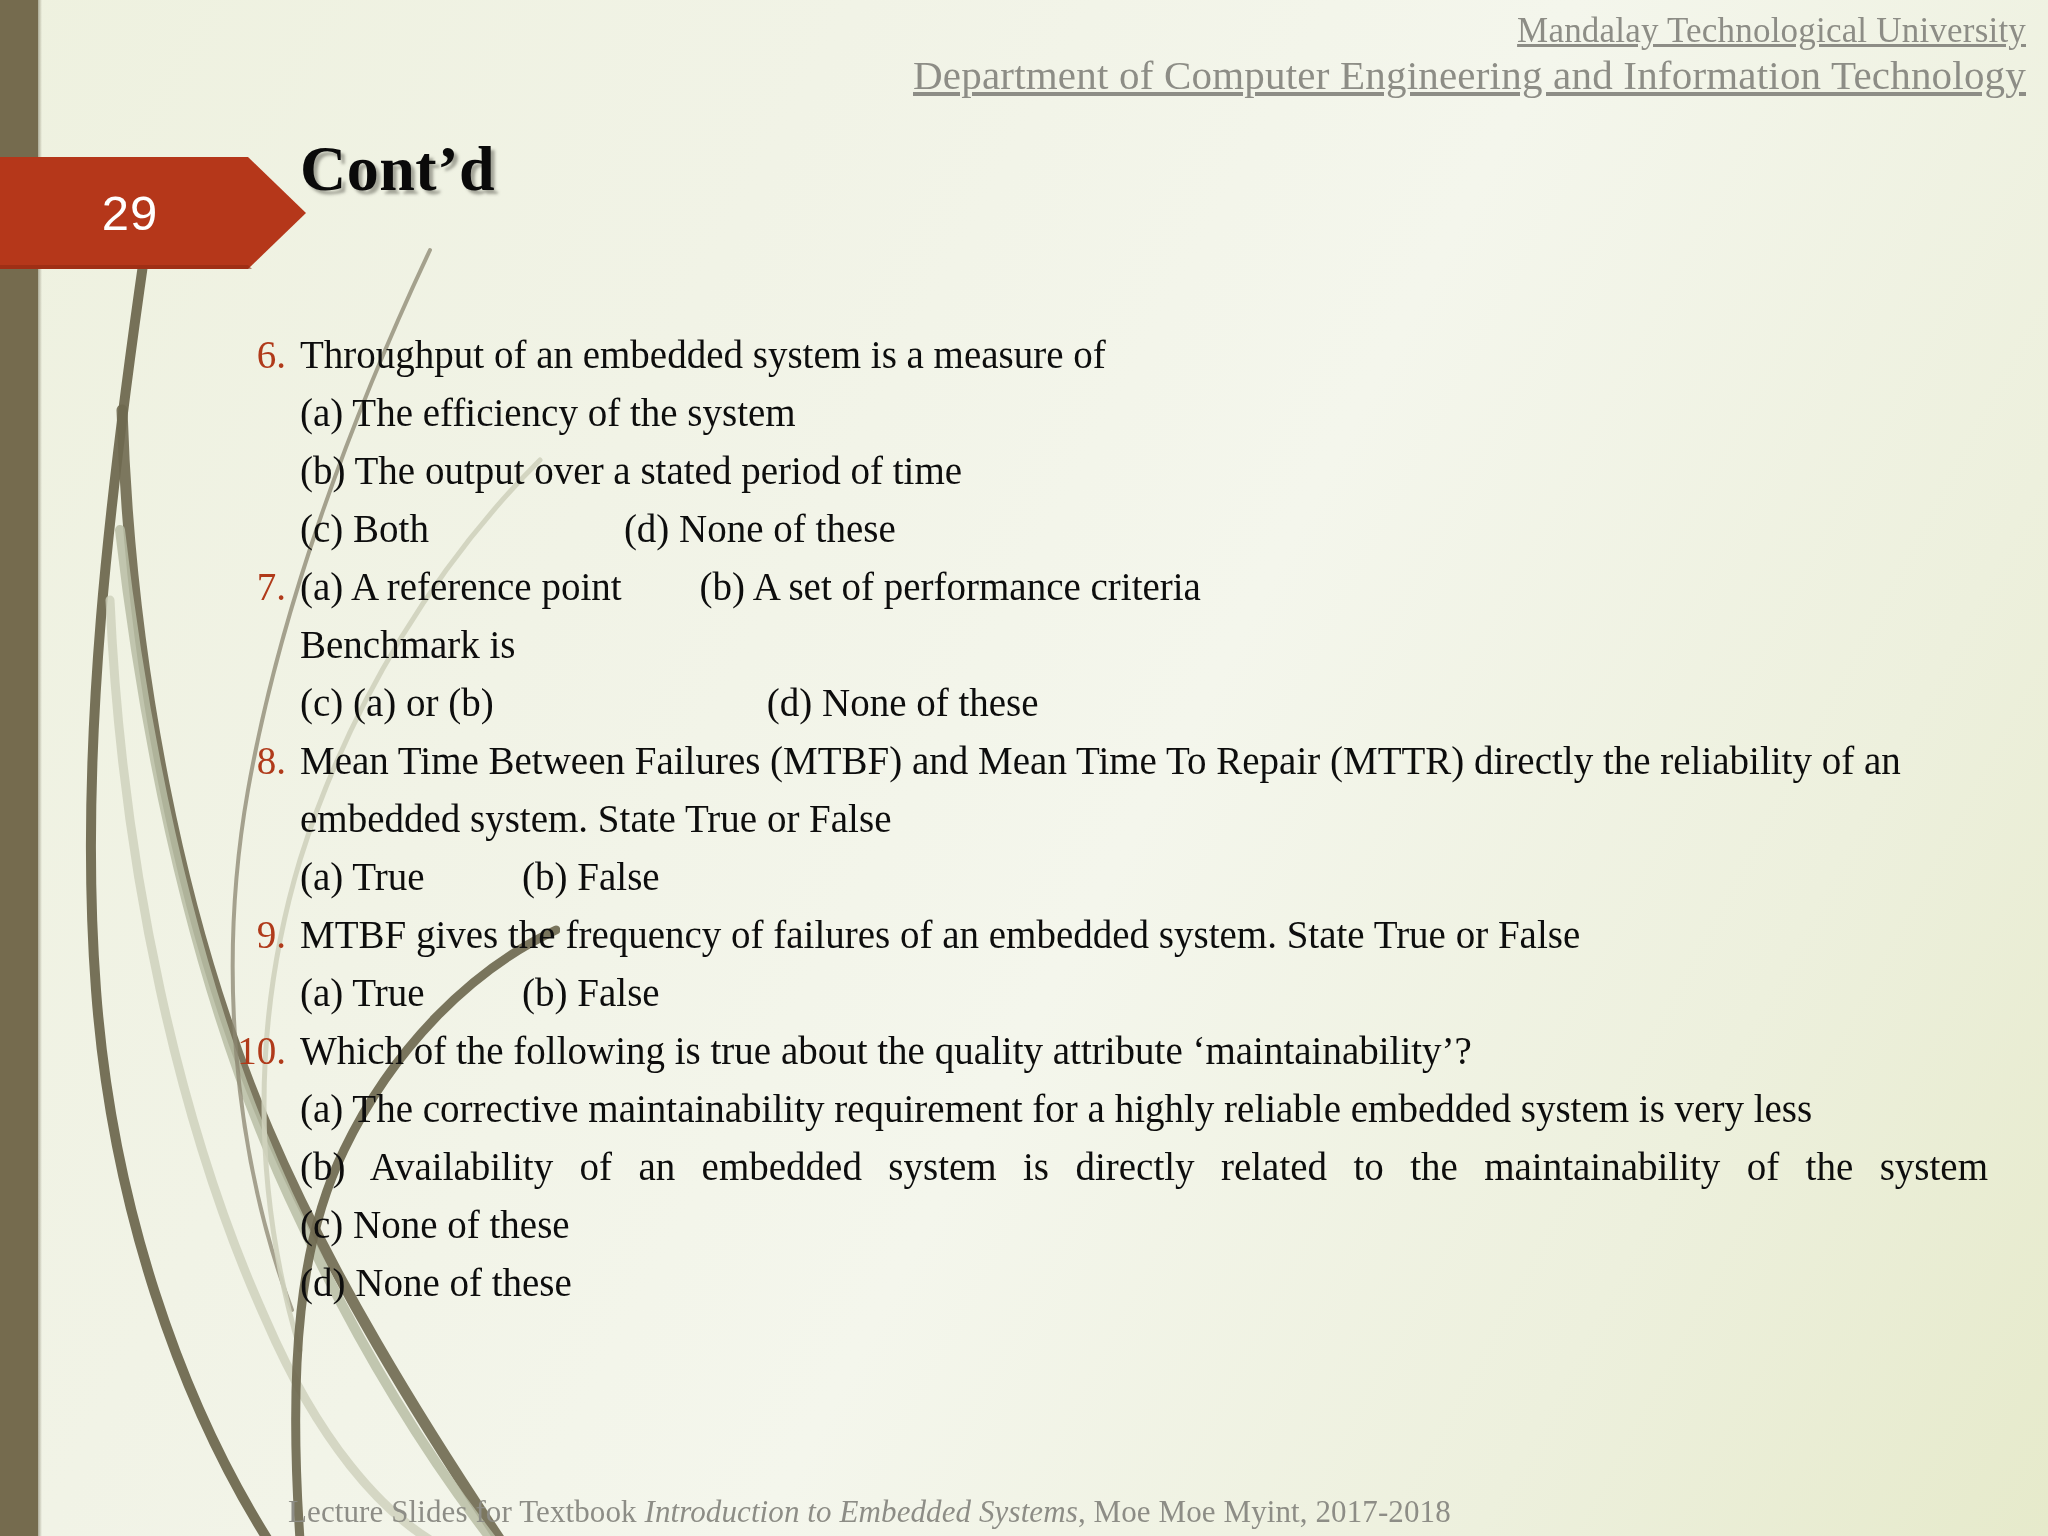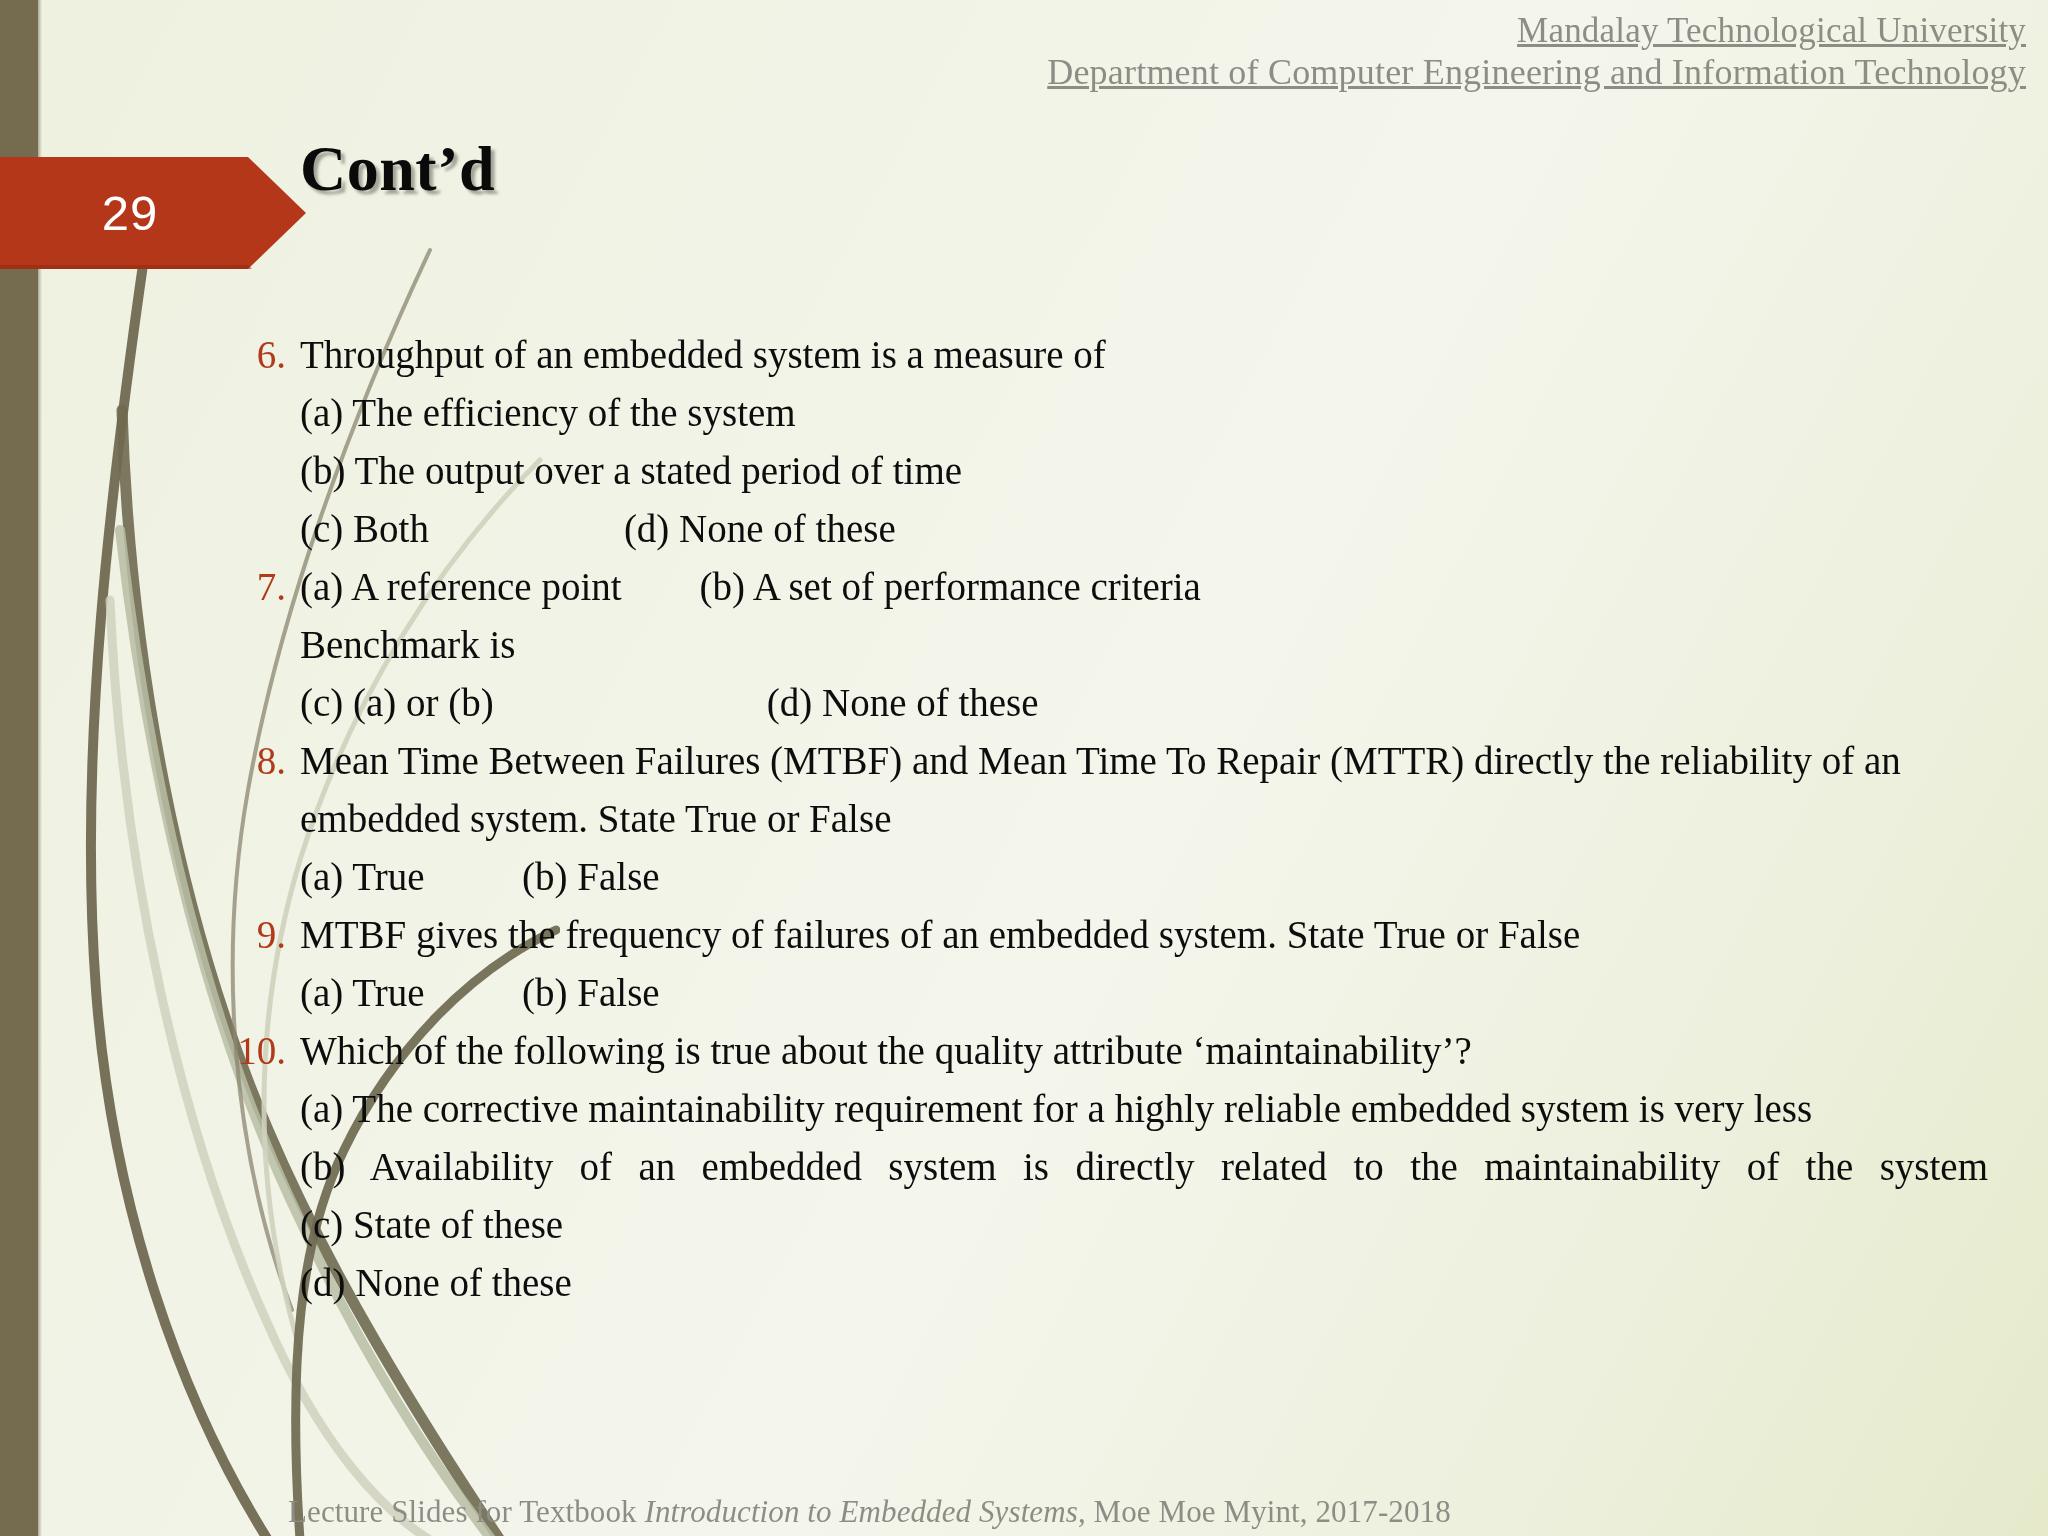--- a/index.html
+++ b/index.html
@@ -73,21 +73,21 @@
     color: #8d8d86;
     line-height: 1.18;
     z-index: 3;
     text-decoration: underline;
   }
   .institution .line1 {
     font-size: 35px;
     letter-spacing: .2px;
   }
   .institution .line2 {
-    font-size: 36px;
+    font-size: 41px;
     letter-spacing: .2px;
   }
 
   
   .slide-title {
     position: absolute;
     left: 300px;
     right: 80px;
     top: 132px;
     font-size: 64px;
@@ -210,21 +210,21 @@
           <div class="q-line">MTBF gives the frequency of failures of an embedded system. State True or False</div>
           <div class="q-line">(a) True          (b) False</div>
         </div>
       </div>
       <div class="q-row">
         <div class="q-num">10.</div>
         <div class="q-body">
           <div class="q-line">Which of the following is true about the quality attribute ‘maintainability’?</div>
           <div class="q-line wrap">(a) The corrective maintainability requirement for a highly reliable   embedded system is very less</div>
           <div class="q-line justify">(b) Availability of an embedded system is directly related to the maintainability of the system</div>
-          <div class="q-line">(c) State of these</div>
+          <div class="q-line">(c) None of these</div>
           <div class="q-line">(d) None of these</div>
         </div>
       </div>
     </div>
 
   <div class="footer">
     <span>Lecture Slides for Textbook </span><span class="book">Introduction to Embedded Systems</span><span>, Moe Moe Myint, 2017-2018</span>
   </div>
 
 </div>

